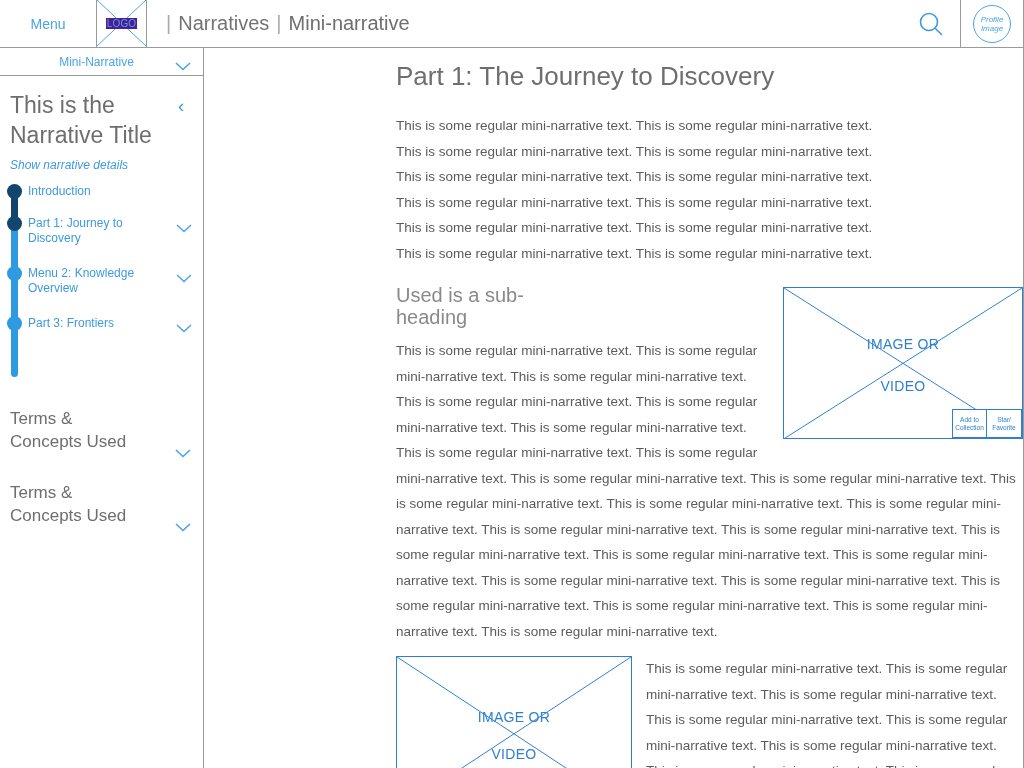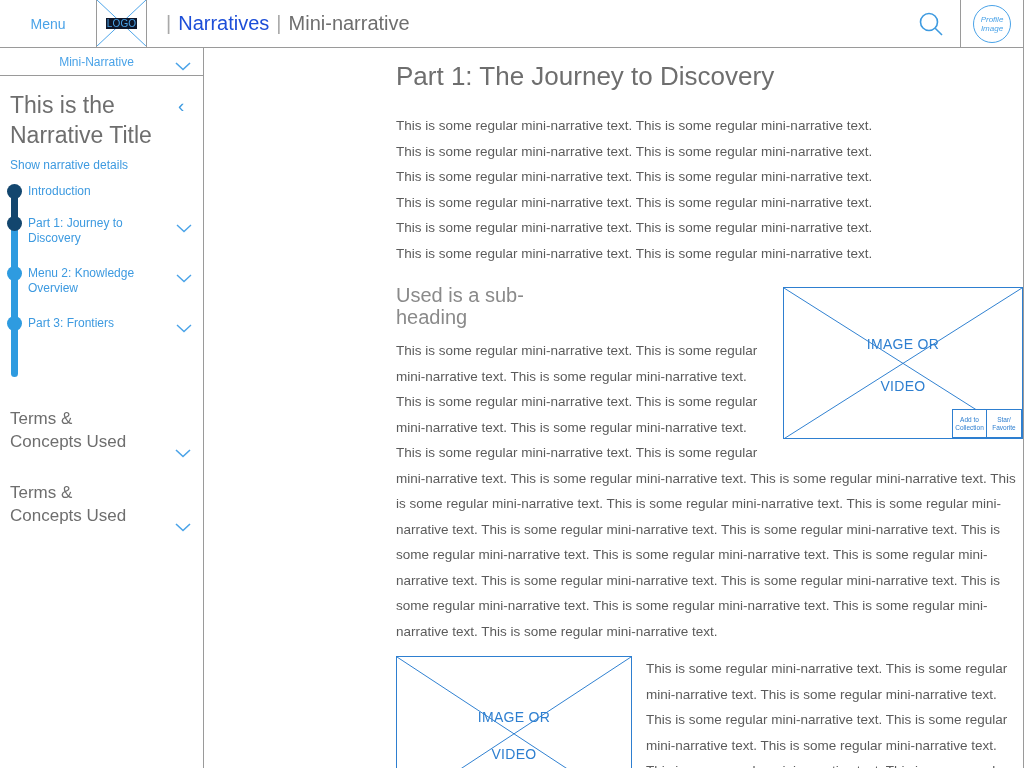--- a/index.html
+++ b/index.html
@@ -35,32 +35,32 @@
     width: 50px; height: 47px;
     position: relative;
     border-right: 1px solid #9a9a9a;
     display: flex; align-items: center; justify-content: center;
   }
   .logo-box .x-lines { position: absolute; inset: 0; }
   .logo-box .x-lines line { stroke: #4aa3e8; stroke-width: 1; }
   .logo-box .logo-txt {
     position: relative; z-index: 2;
     font-size: 10px; color: #4aa3e8; letter-spacing: .2px;
-    background: #0f172a; padding: 0 1px;
+    background: #4c1d95; padding: 0 1px;
   }
   .breadcrumb {
     flex: 1;
     display: flex; align-items: center;
     padding-left: 19px;
     font-size: 20px;
     color: #6e6e6e;
     gap: 7px;
   }
   .breadcrumb .sep { color: #a9a9a9; font-weight: 300; }
-  .breadcrumb .crumb-link { color: #1d4ed8; cursor: pointer; }
+  .breadcrumb .crumb-link { color: #737373; cursor: pointer; }
   .breadcrumb .crumb-cur { color: #6e6e6e; }
   .header-right {
     display: flex; align-items: center; height: 47px;
   }
   .search-cell {
     width: 60px; height: 47px;
     display: flex; align-items: center; justify-content: center;
     border-right: 1px solid #9a9a9a;
     cursor: pointer;
   }
@@ -111,21 +111,21 @@
     color: #6e6e6e; font-weight: 400;
     width: 168px;
   }
   .collapse-chev {
     width: 18px; padding-top: 6px;
     color: #3d9ae0; font-size: 19px; line-height: 1;
     cursor: pointer;
   }
   .show-details {
     margin: 8px 0 0 10px;
-    font-size: 12px; color: #3d9ae0; cursor: pointer;
+    font-size: 12px; color: #3d9ae0; cursor: pointer; font-style: italic;
   }
   .compass-title {
     margin: 21px 0 0 10px;
     font-size: 17px; color: #6e6e6e;
   }
 
   
   .timeline {
     position: relative;
     margin: 12px 0 0 0;

